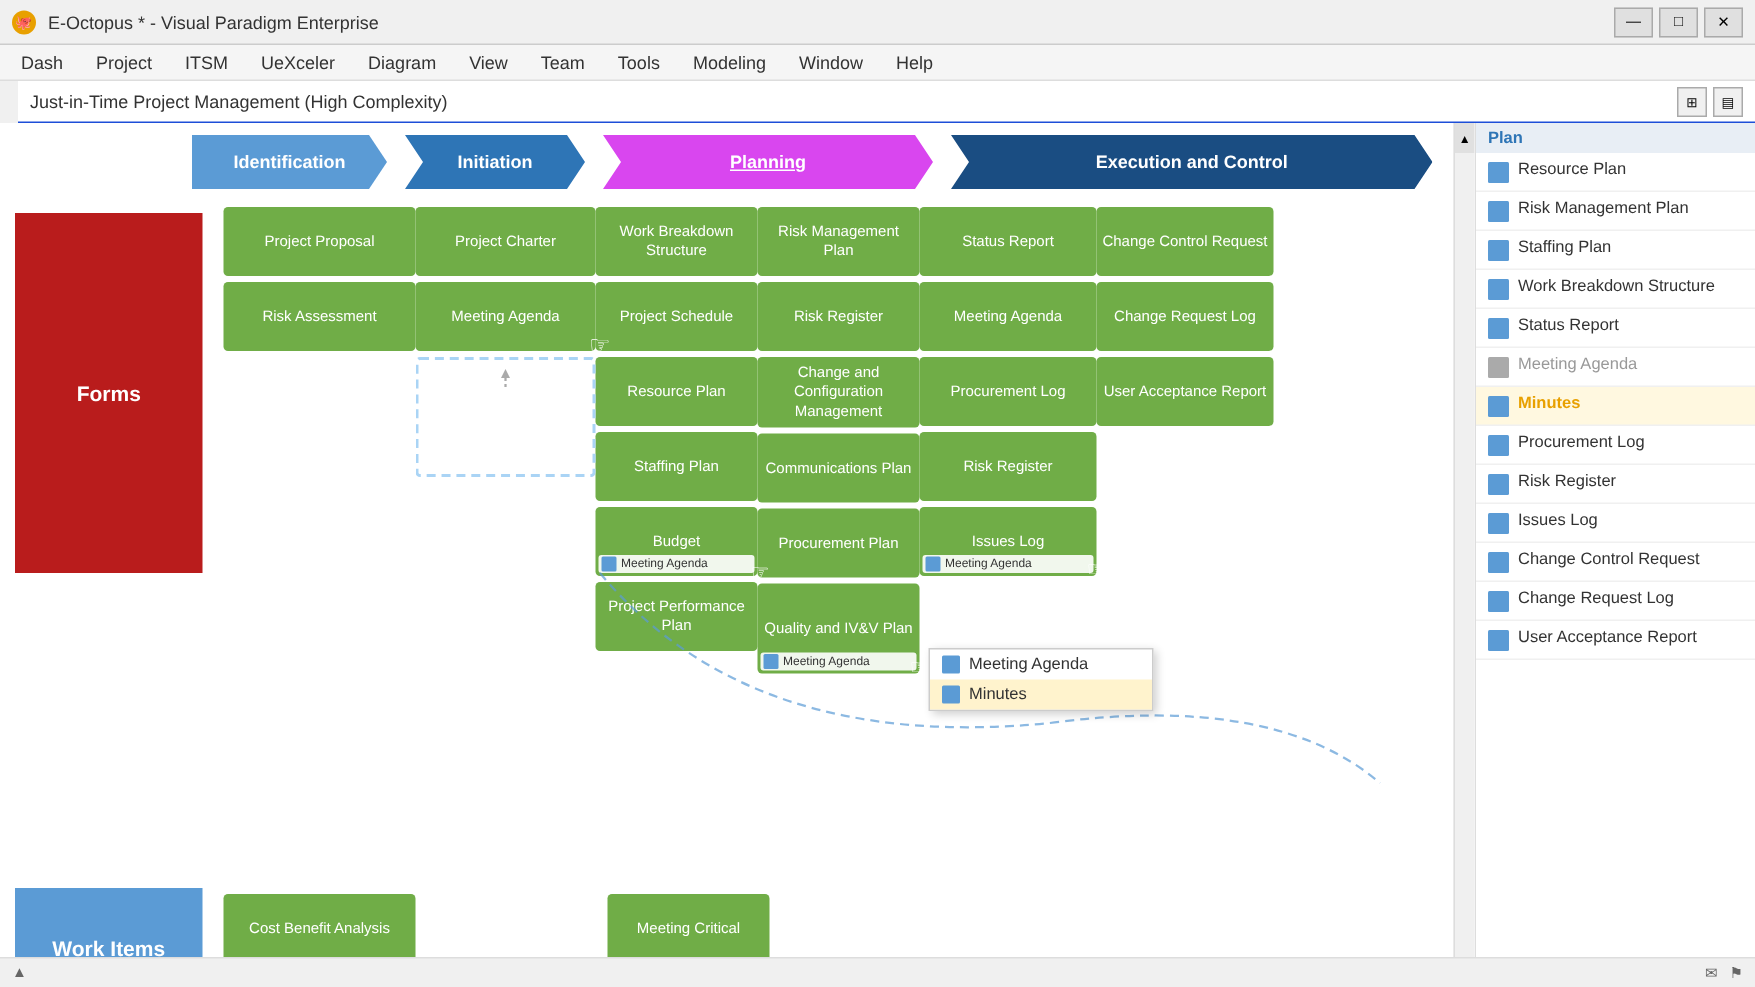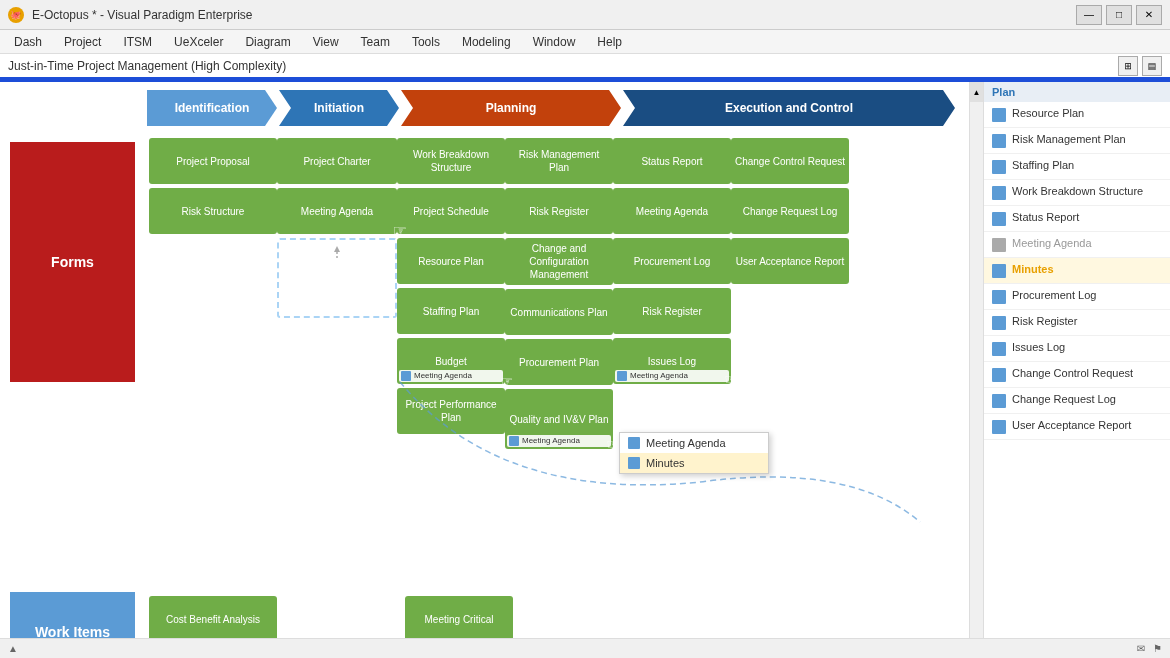--- a/index.html
+++ b/index.html
@@ -39,22 +39,23 @@
       border-radius: 2px;
     }
 
     
     .breadcrumb-bar {
       background: white;
       height: 28px;
       display: flex;
       align-items: center;
       padding: 0 8px;
-      border-bottom: 5px solid #1d4ed8;
+      border-bottom: 1px solid #1d4ed8;
       justify-content: space-between;
+      margin-left: 12px;
     }
     .breadcrumb-text { font-size: 12px; color: #333; }
     .breadcrumb-icons { display: flex; gap: 4px; }
     .breadcrumb-icon { width: 20px; height: 20px; border: 1px solid #aaa; background: #f0f0f0; display: flex; align-items: center; justify-content: center; font-size: 9px; cursor: pointer; }
 
     
     .main-layout {
       display: flex;
       height: calc(658px - 82px);
     }
@@ -214,43 +215,43 @@
     }
 
     
     .right-panel::-webkit-scrollbar { width: 10px; }
     .right-panel::-webkit-scrollbar-track { background: #f0f0f0; }
     .right-panel::-webkit-scrollbar-thumb { background: #bbb; border-radius: 2px; }
 
     .phase-header-wrapper {
       position: absolute;
       top: 8px;
-      left: 147px;
+      left: 128px;
       right: 14px;
       display: flex;
-      gap: 2px;
+      gap: 12px;
       justify-content: flex-end;
     }
     .ph {
       height: 36px;
       display: flex;
       align-items: center;
       justify-content: center;
       color: white;
       font-size: 12px;
       font-weight: bold;
       position: relative;
       clip-path: polygon(0 0, calc(100% - 12px) 0, 100% 50%, calc(100% - 12px) 100%, 0 100%, 12px 50%);
     }
     .ph:first-child {
       clip-path: polygon(0 0, calc(100% - 12px) 0, 100% 50%, calc(100% - 12px) 100%, 0 100%);
     }
     .ph.ident { background: #5b9bd5; width: 130px; flex-shrink: 0; }
     .ph.init { background: #2e75b6; width: 120px; flex-shrink: 0; }
-    .ph.plan { background: #c2410c; width: 220px; flex-shrink: 0; }
+    .ph.plan { background: #d946ef; width: 220px; flex-shrink: 0; text-decoration: underline; }
     .ph.exec { background: #1a4d82; flex: 1; }
 
     
     .columns-area {
       position: absolute;
       top: 52px;
       left: 145px;
       right: 14px;
       bottom: 14px;
       display: flex;
@@ -370,21 +371,21 @@
       </div>
 
       <div class="work-items-label">
         <span>Work Items</span>
       </div>
 
       <div class="columns-area">
 
         <div class="col col-ident">
           <div class="db">Project Proposal</div>
-          <div class="db">Risk Structure</div>
+          <div class="db">Risk Assessment</div>
         </div>
 
         <div class="col col-init">
           <div class="db">Project Charter</div>
           <div class="db" style="position:relative;">
             Meeting Agenda
             <span class="cursor-overlay" style="position:absolute;right:-10px;bottom:-8px;font-size:16px;">☞</span>
           </div>
           <div class="db placeholder" style="min-height:80px;position:relative;">
 

